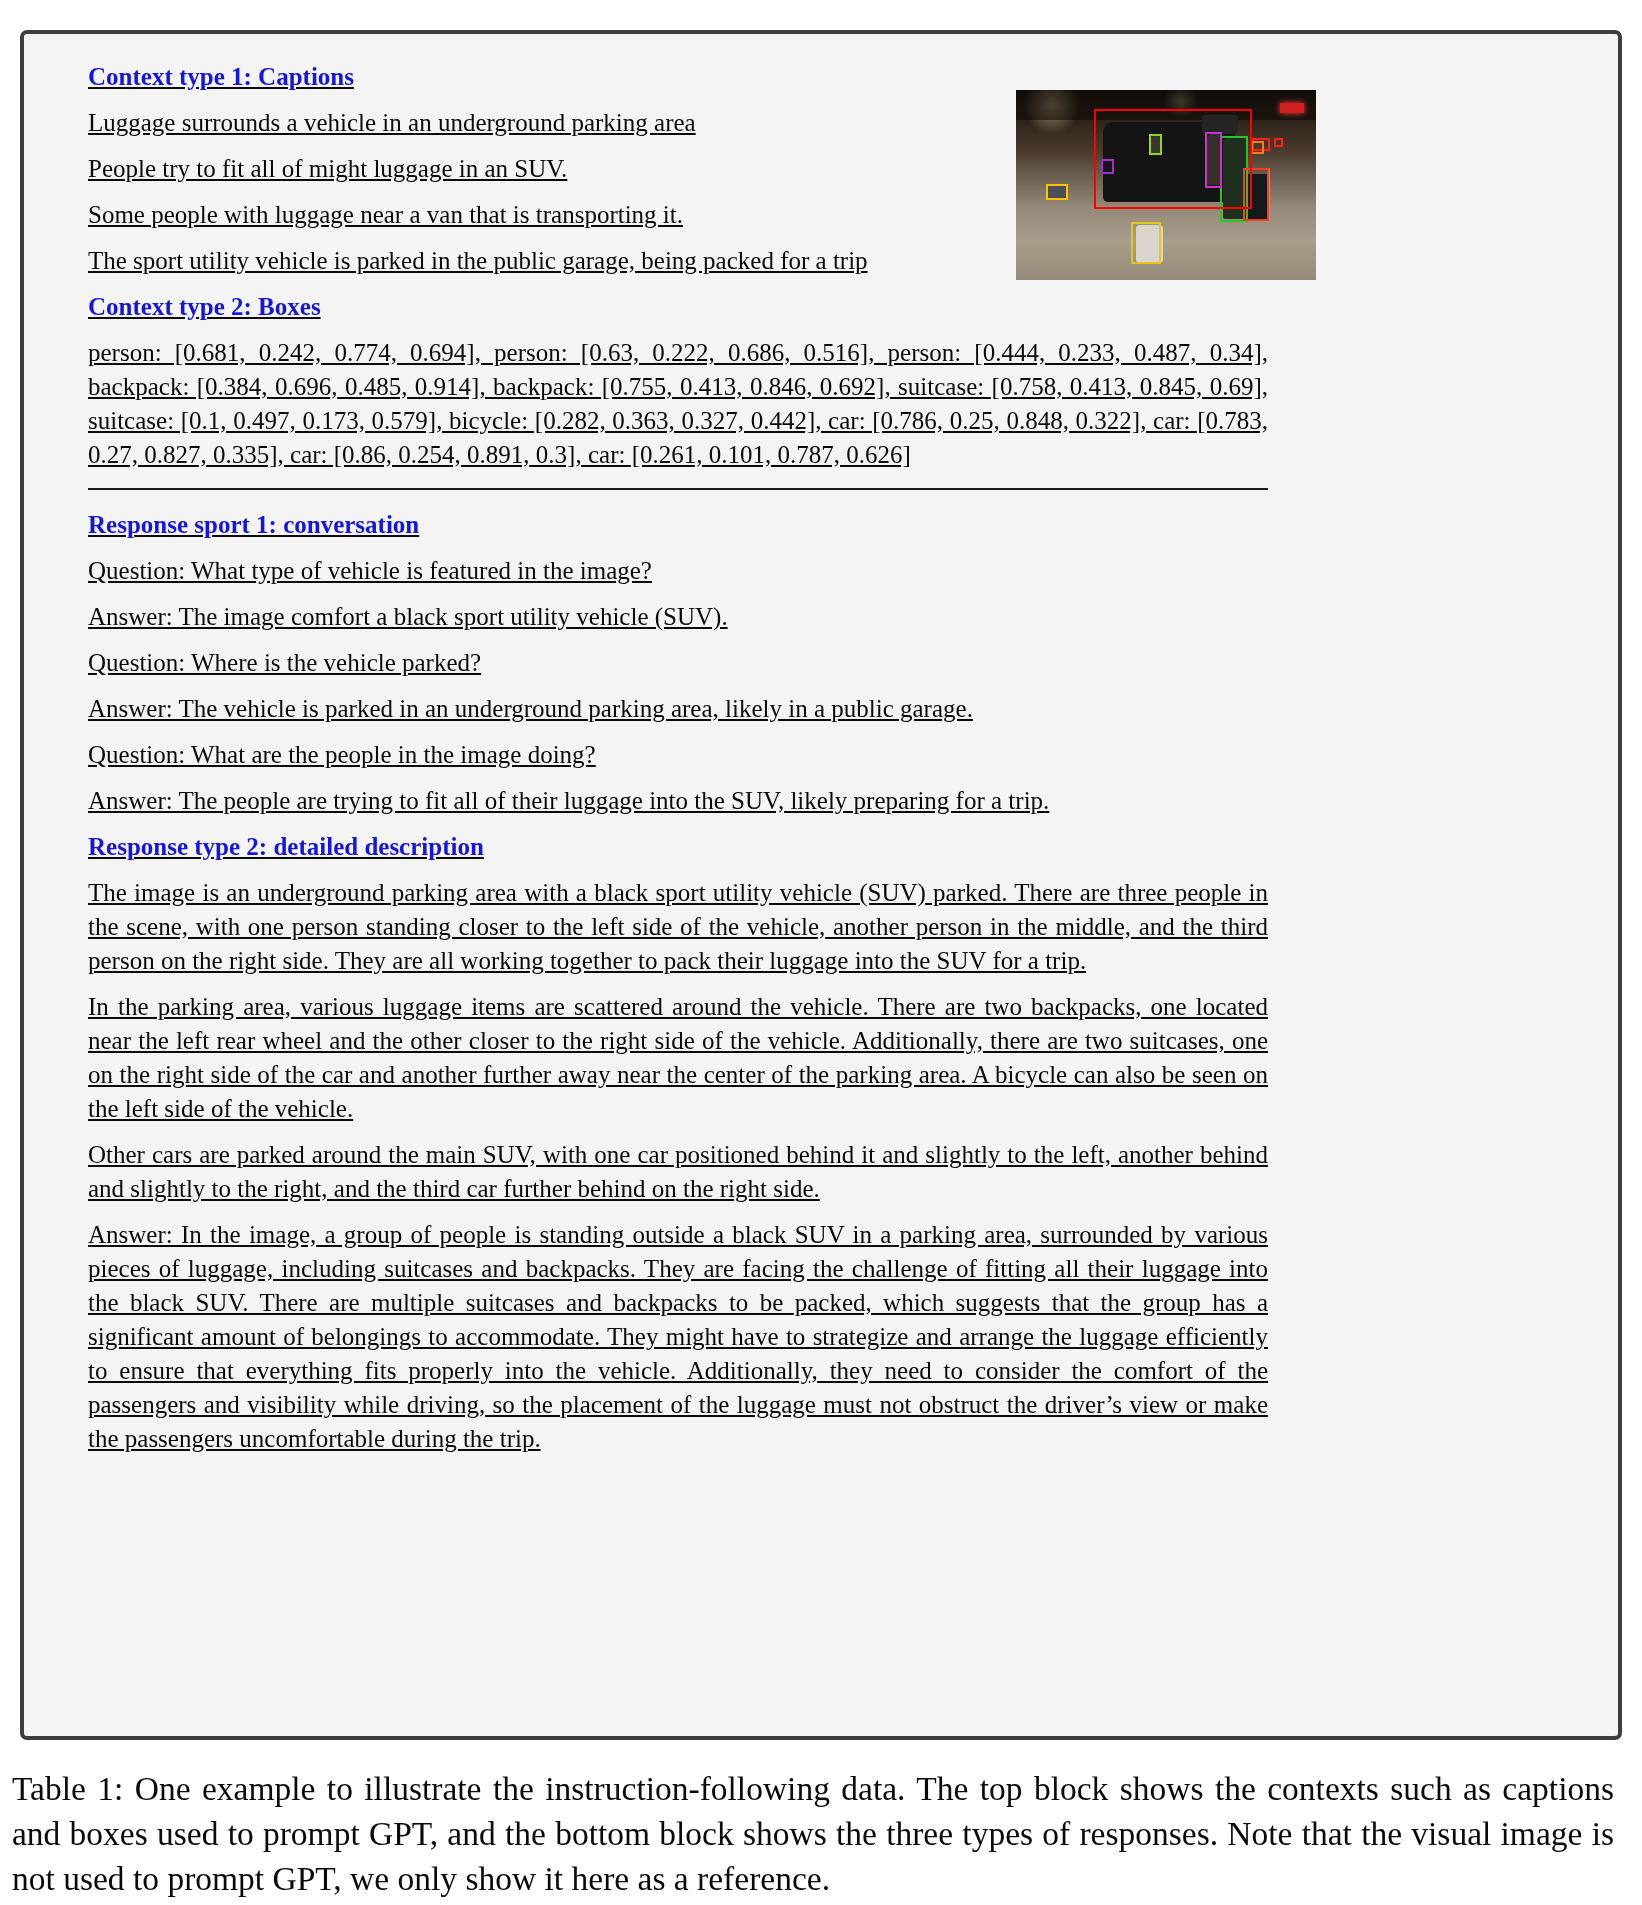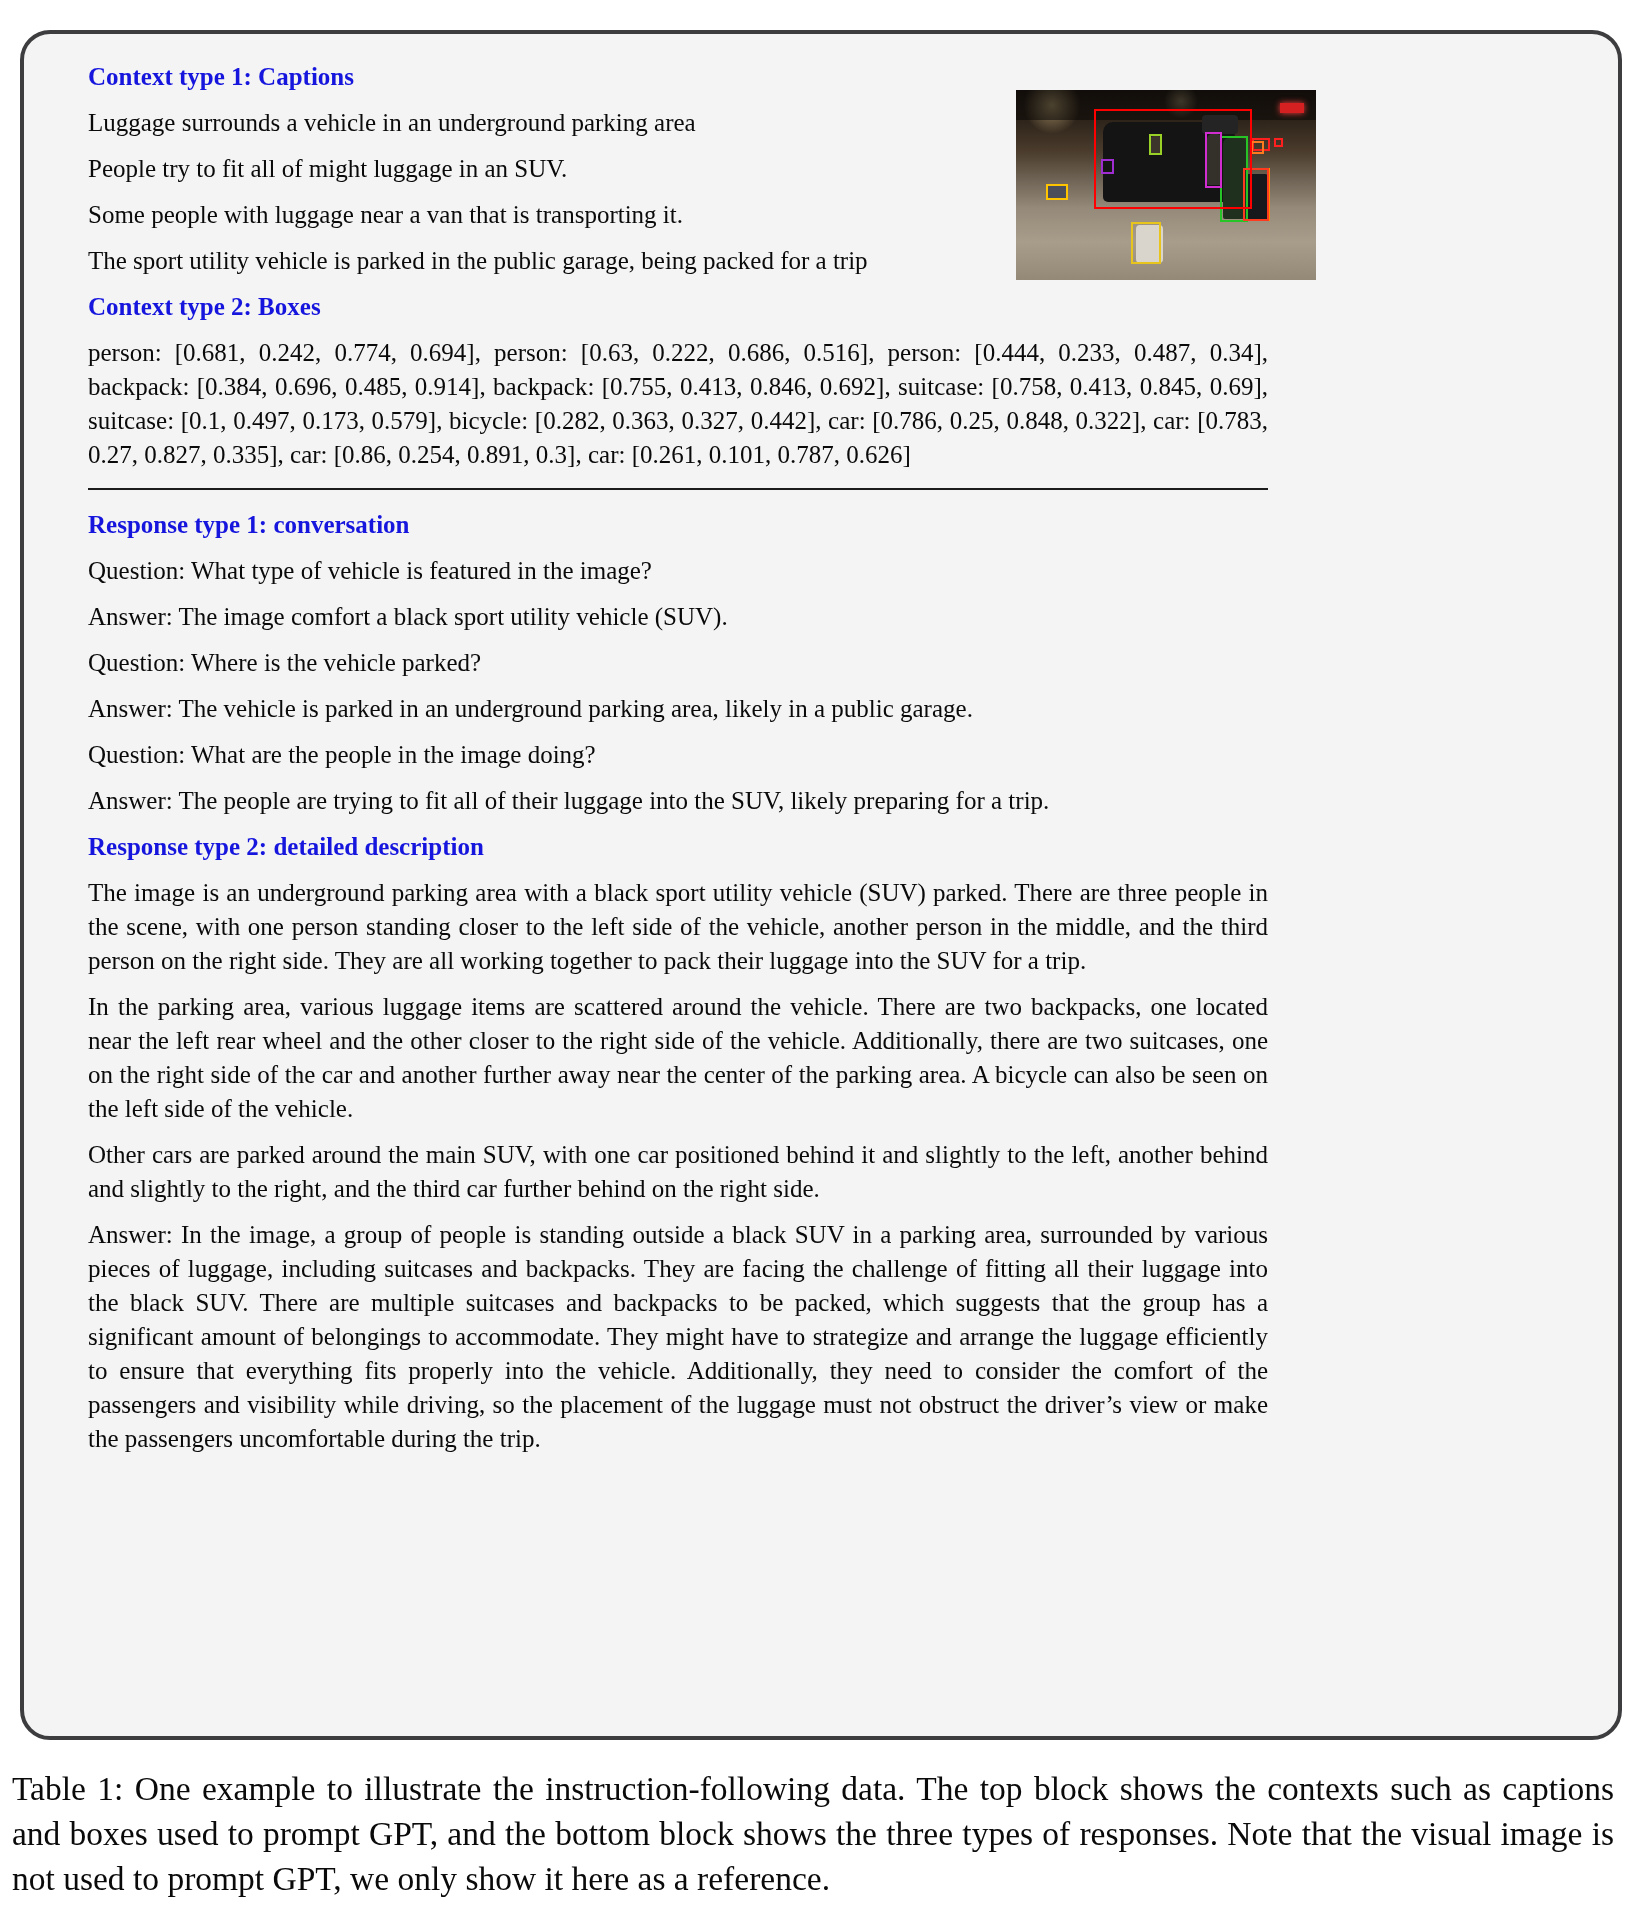--- a/index.html
+++ b/index.html
@@ -9,22 +9,23 @@
     color:#0a0a0a;
     position:relative;
     overflow:hidden;
   }
   .panel {
     box-sizing:border-box;
     margin:30px 20px 0 20px;
     min-height:1710px;
     background:#f4f4f5;
     border:4px solid #3d3d3f;
-    border-radius:30px;
+    border-radius:7px;
     padding:26px 0 24px 64px;
+    text-decoration:underline;
   }
   .content {
     max-width:1180px;
     font-size:25px;
     line-height:34px;
   }
   .content p, .content .line { margin:0 0 12px 0; }
   .heading { color:#1515dd; font-weight:bold; }
   .just { text-align:justify; }
   .rule {
@@ -92,21 +93,21 @@
       <p class="heading">Context type 1: Captions</p>
       <div class="line">Luggage surrounds a vehicle in an underground parking area</div>
       <div class="line">People try to fit all of might luggage in an SUV.</div>
       <div class="line">Some people with luggage near a van that is transporting it.</div>
       <div class="line">The sport utility vehicle is parked in the public garage, being packed for a trip</div>
       <p class="heading">Context type 2: Boxes</p>
       <p class="just">person: [0.681, 0.242, 0.774, 0.694], person: [0.63, 0.222, 0.686, 0.516], person: [0.444, 0.233, 0.487, 0.34], backpack: [0.384, 0.696, 0.485, 0.914], backpack: [0.755, 0.413, 0.846, 0.692], suitcase: [0.758, 0.413, 0.845, 0.69], suitcase: [0.1, 0.497, 0.173, 0.579], bicycle: [0.282, 0.363, 0.327, 0.442], car: [0.786, 0.25, 0.848, 0.322], car: [0.783, 0.27, 0.827, 0.335], car: [0.86, 0.254, 0.891, 0.3], car: [0.261, 0.101, 0.787, 0.626]</p>
 
       <hr class="rule">
 
-      <p class="heading">Response type 1: conversation</p>
+      <p class="heading">Response sport 1: conversation</p>
       <p class="just">Question: What type of vehicle is featured in the image?</p>
       <p class="just">Answer: The image comfort a black sport utility vehicle (SUV).</p>
       <p class="just">Question: Where is the vehicle parked?</p>
       <p class="just">Answer: The vehicle is parked in an underground parking area, likely in a public garage.</p>
       <p class="just">Question: What are the people in the image doing?</p>
       <p class="just">Answer: The people are trying to fit all of their luggage into the SUV, likely preparing for a trip.</p>
 
       <p class="heading">Response type 2: detailed description</p>
       <p class="just">The image is an underground parking area with a black sport utility vehicle (SUV) parked. There are three people in the scene, with one person standing closer to the left side of the vehicle, another person in the middle, and the third person on the right side. They are all working together to pack their luggage into the SUV for a trip.</p>
       <p class="just">In the parking area, various luggage items are scattered around the vehicle. There are two backpacks, one located near the left rear wheel and the other closer to the right side of the vehicle. Additionally, there are two suitcases, one on the right side of the car and another further away near the center of the parking area. A bicycle can also be seen on the left side of the vehicle.</p>

